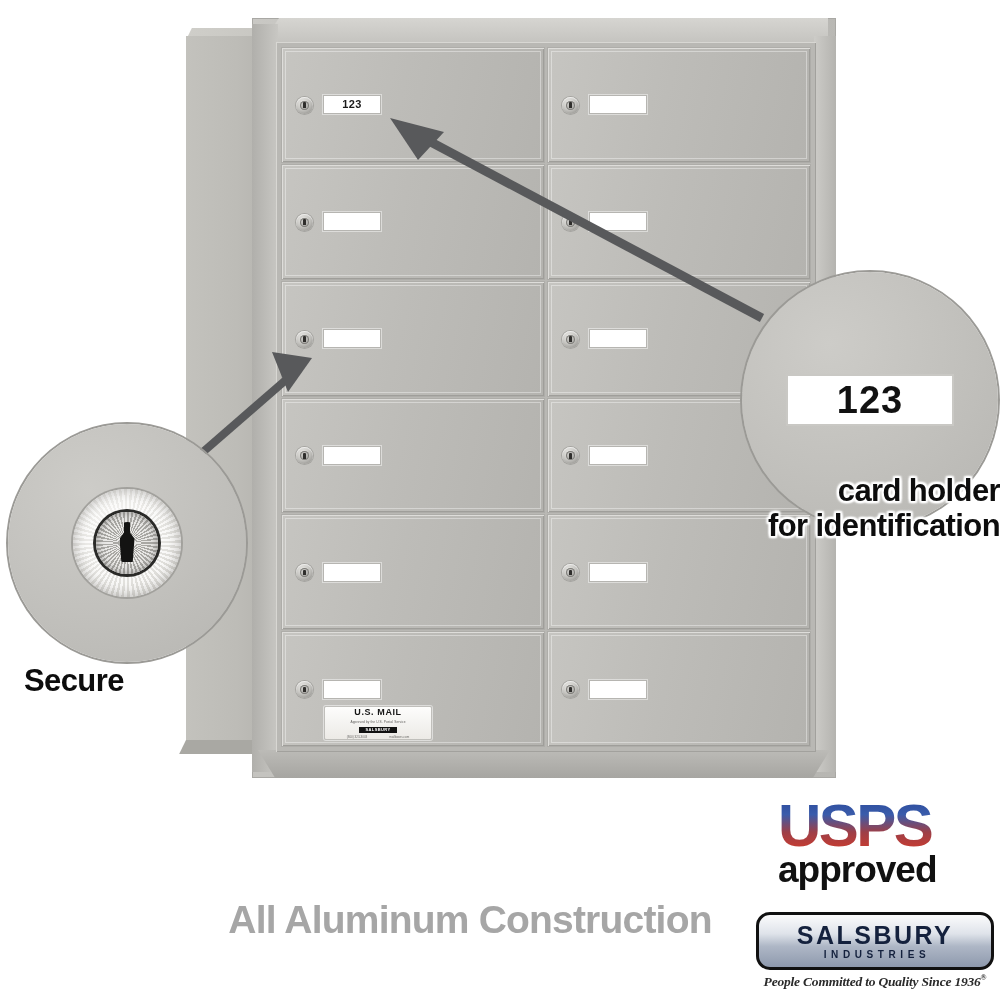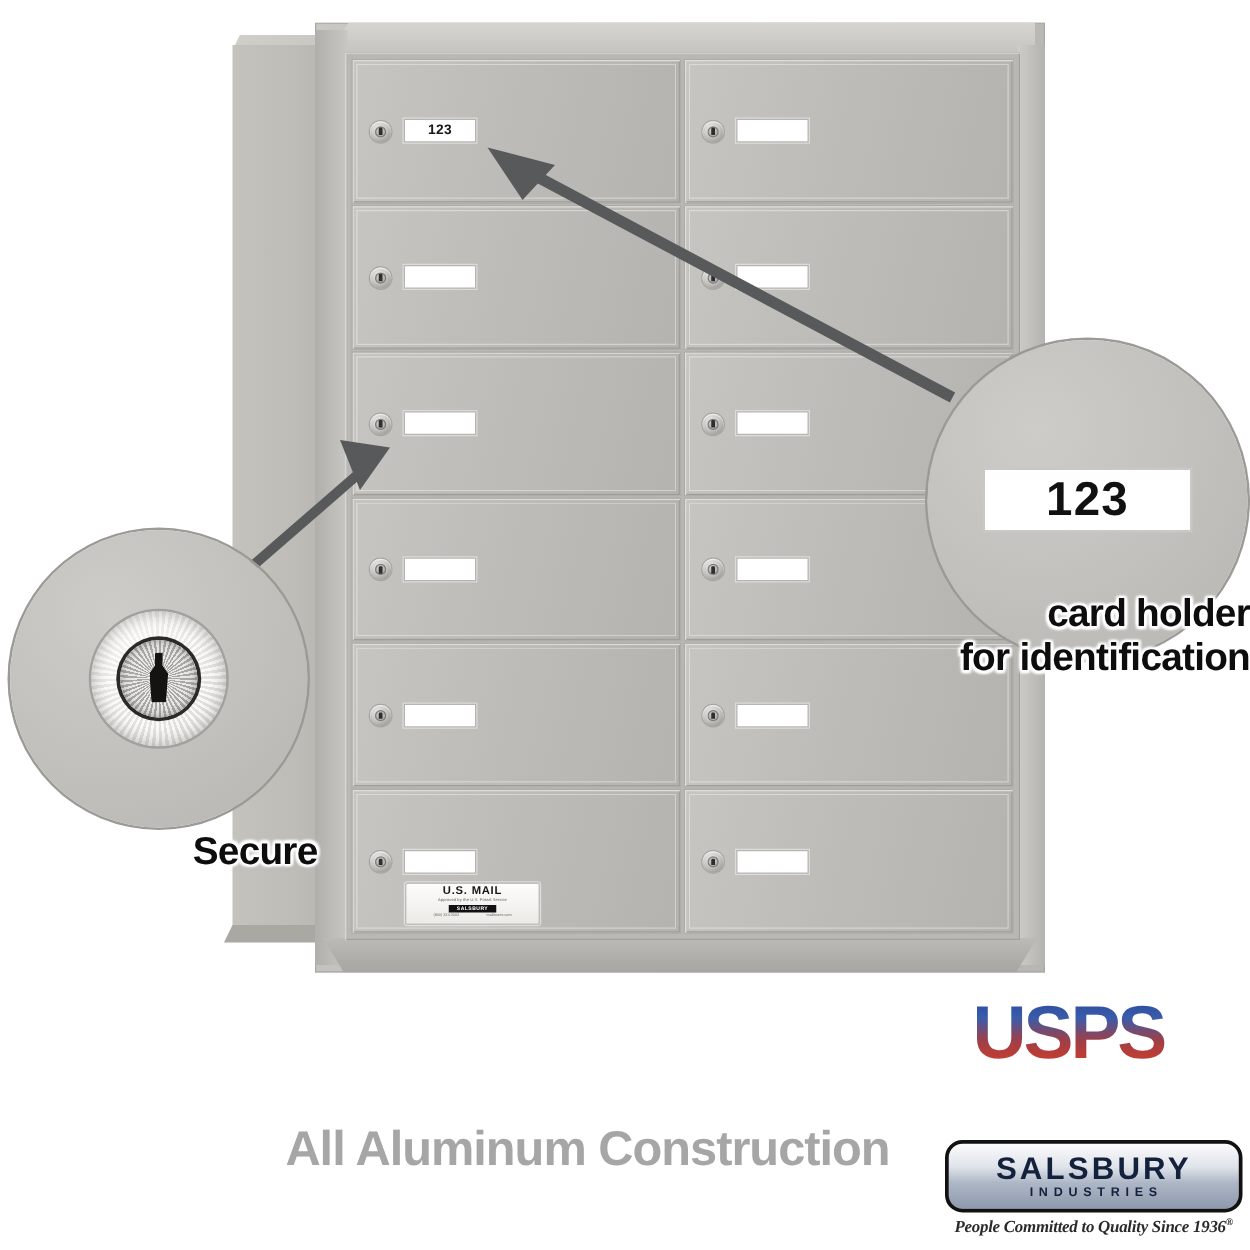--- a/index.html
+++ b/index.html
@@ -206,21 +206,21 @@
     bottom: 6px;
     width: 108px;
     height: 34px;
     background: linear-gradient(180deg, #fdfdfc, #eceae6);
     border: 1px solid #c0bfbb;
     border-radius: 2px;
     box-shadow: 0 0 0 1px rgba(255,255,255,0.5);
     display: flex;
     flex-direction: column;
     align-items: center;
-    justify-content: flex-start;
+    justify-content: space-between;
     padding-top: 1px;
     box-sizing: border-box;
   }
   .usmail-title {
     font-family: "Liberation Sans", sans-serif;
     font-size: 9px;
     font-weight: 700;
     color: #171717;
     letter-spacing: 0.6px;
     line-height: 1;
@@ -356,21 +356,21 @@
     top: 474px;
     width: 256px;
     text-align: right;
     font-size: 31px;
     letter-spacing: -0.6px;
   }
   #annot-lock {
     left: 24px;
     top: 664px;
     width: 230px;
-    text-align: right;
+    text-align: left;
     font-size: 31px;
     letter-spacing: -0.6px;
   }
 
   
   .arrow-svg {
     position: absolute;
     left: 0;
     top: 0;
     width: 1000px;
@@ -660,20 +660,21 @@
   </div>
 
   <div class="annot" id="annot-lock">
     <div>Secure</div>
   </div>
 
   <div id="footer-tagline">All Aluminum Construction</div>
 
   <div id="usps-badge">
     <div class="usps-word">USPS</div>
+    <div class="usps-approved">approved</div>
   </div>
 
   <div id="salsbury-badge">
     <div class="salsbury-plate">
       <div class="salsbury-name">SALSBURY</div>
       <div class="salsbury-sub">INDUSTRIES</div>
     </div>
     <div class="salsbury-tag">
       <span>People Committed to Quality Since 1936</span><sup>®</sup>
     </div>

